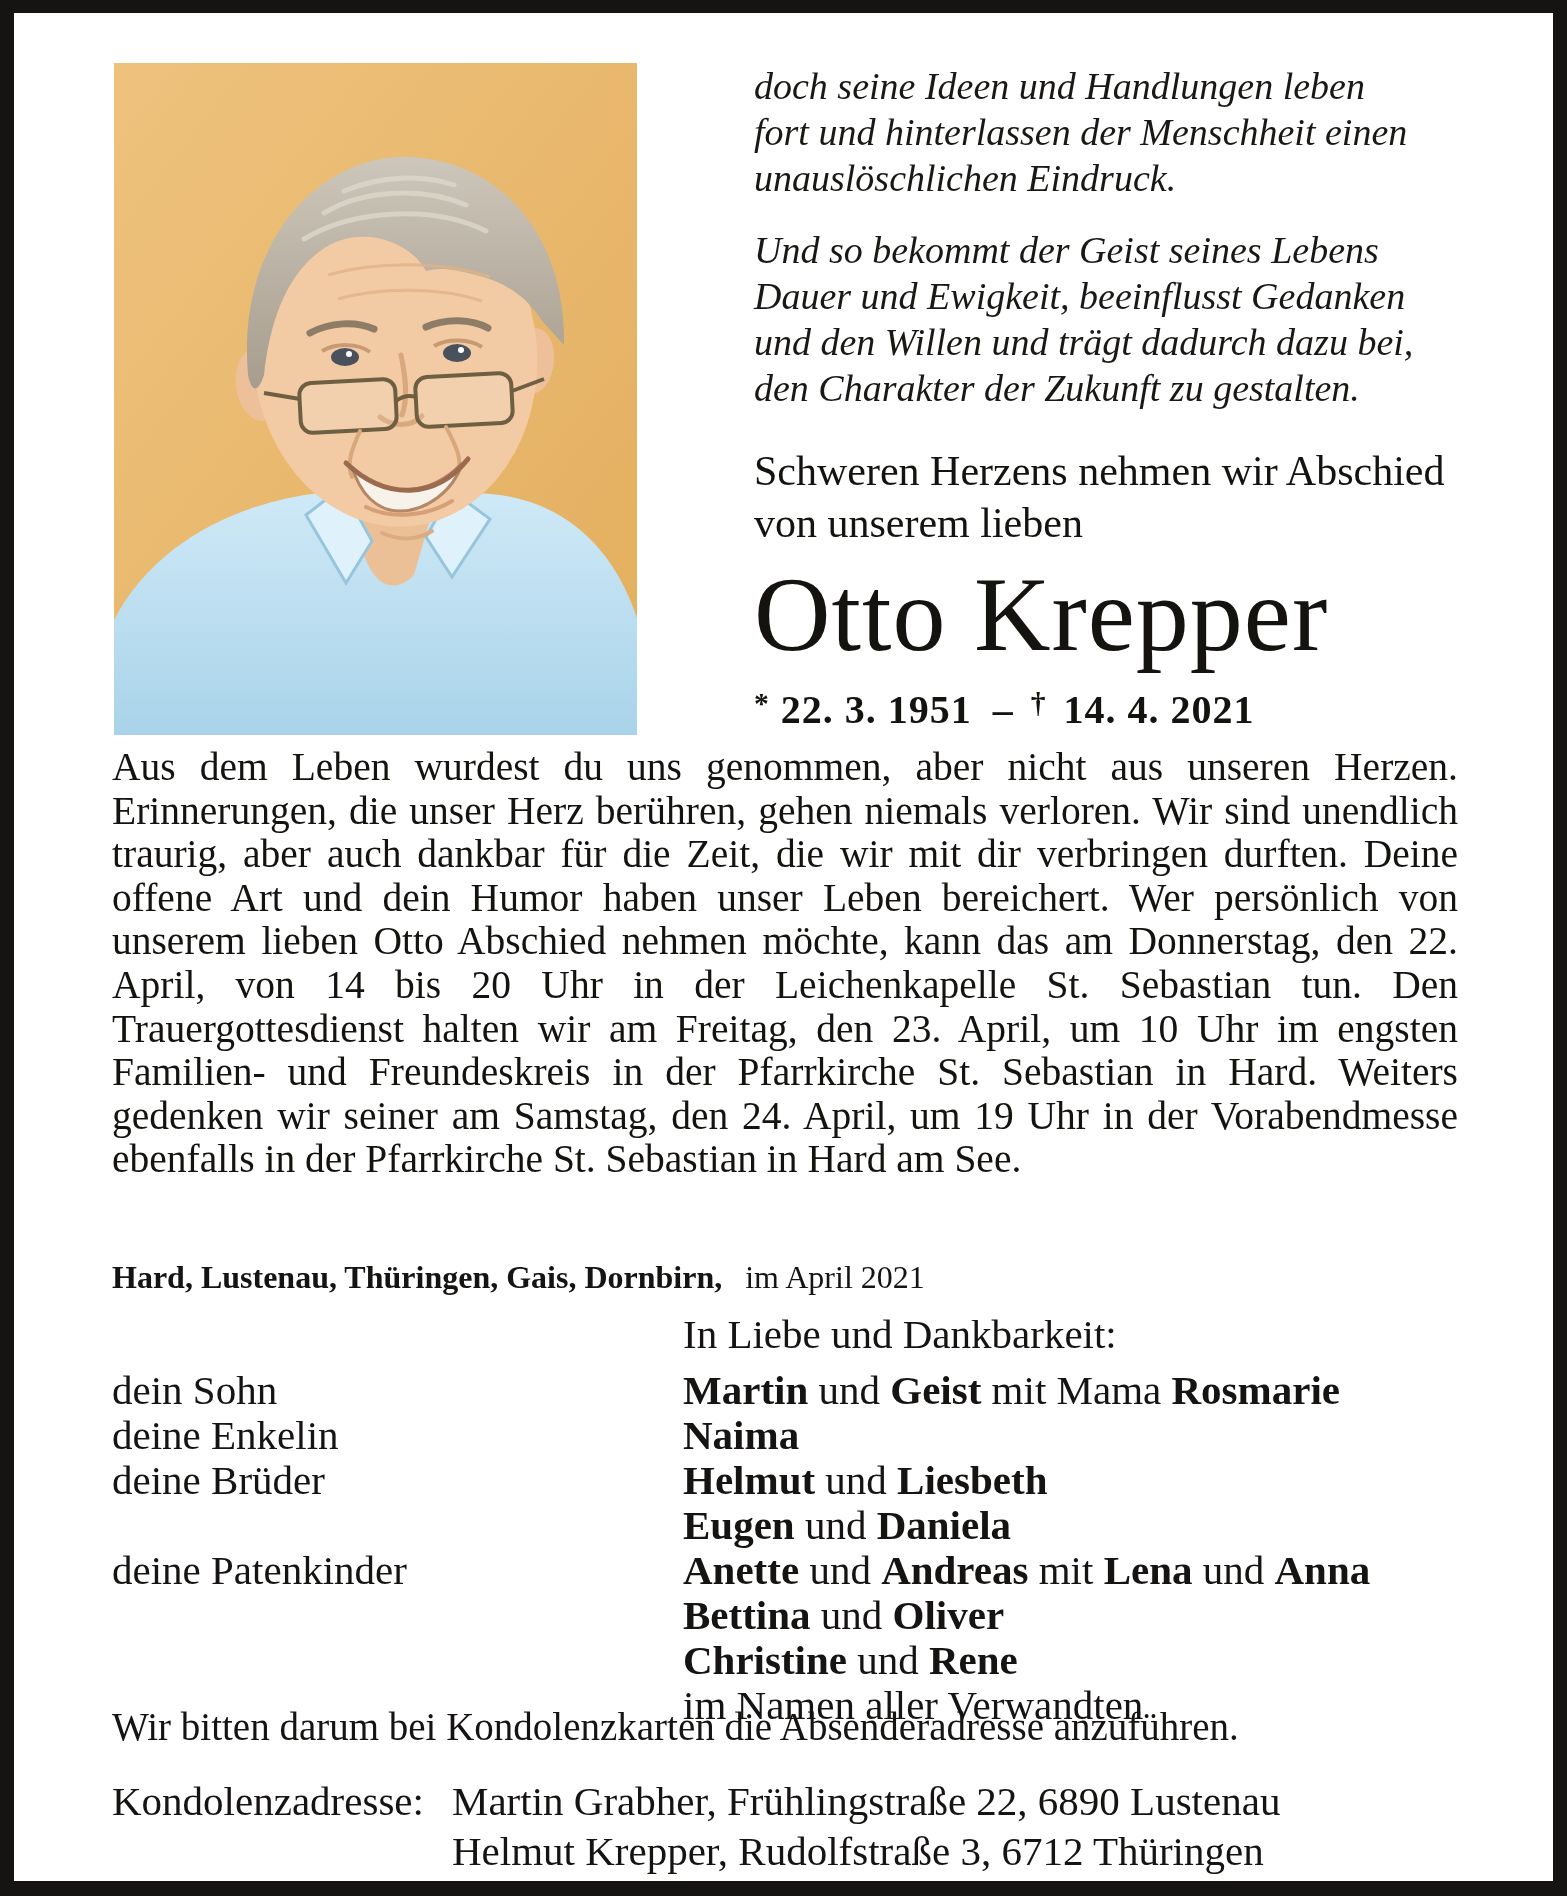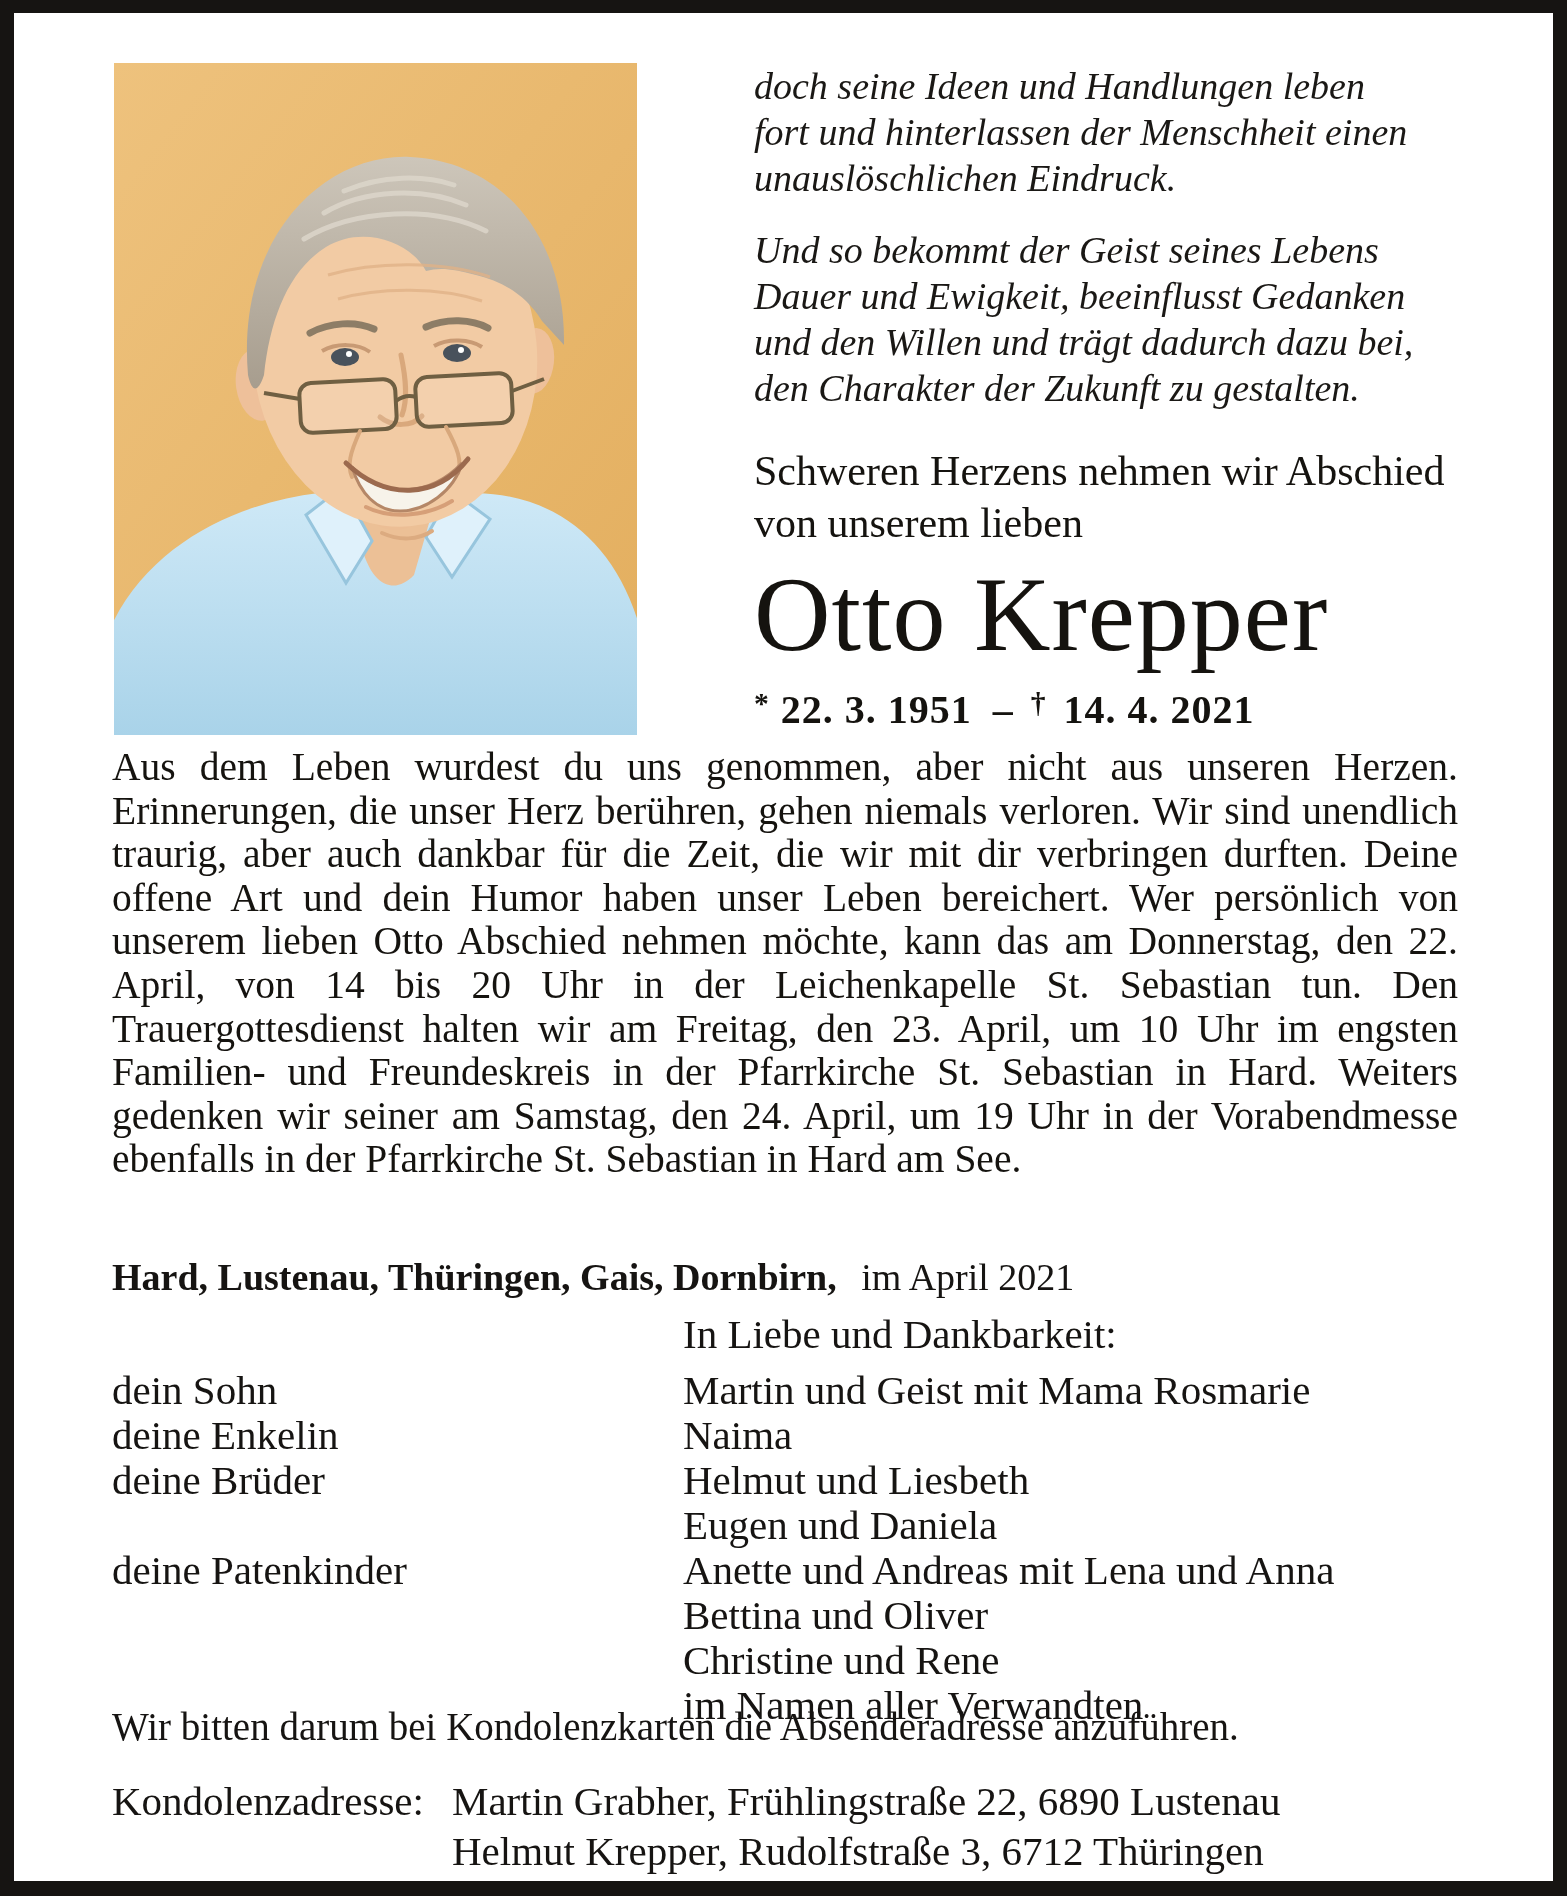--- a/index.html
+++ b/index.html
@@ -58,42 +58,42 @@
   
   .body-text{
     position:absolute;left:98px;top:733px;width:1346px;
     font-size:39.5px;line-height:43.6px;
     text-align:justify;
     color:#15130f;
   }
   
   .places{
     position:absolute;left:98px;top:1240px;width:1346px;
-    font-size:38px;line-height:48px;white-space:nowrap;font-family:Liberation Serif, serif;
+    font-size:32px;line-height:48px;white-space:nowrap;font-family:Liberation Serif, serif;
   }
   .places .places-bold{font-weight:bold;}
   .places .places-date{margin-left:15px;}
   
   .closing{
     position:absolute;left:669px;top:1298px;
     font-size:41px;line-height:46px;white-space:nowrap;
   }
   .family{
     position:absolute;left:98px;top:1355px;width:1400px;
   }
   .family-row{
     display:flex;align-items:baseline;
     font-size:41px;line-height:45px;white-space:nowrap;
   }
   .family-lead{
     width:561px;flex:0 0 561px;
     text-align:left;
   }
   .family-content{margin-left:10px;}
-  .family-content b{font-weight:normal;}
+  .family-content b{font-weight:bold;}
   
   .note{
     position:absolute;left:98px;top:1692px;width:1400px;
     font-size:39px;line-height:44px;white-space:nowrap;
   }
   .condolence{
     position:absolute;left:98px;top:1763px;width:1400px;
     display:flex;align-items:flex-start;
     font-size:41px;line-height:50px;
   }

